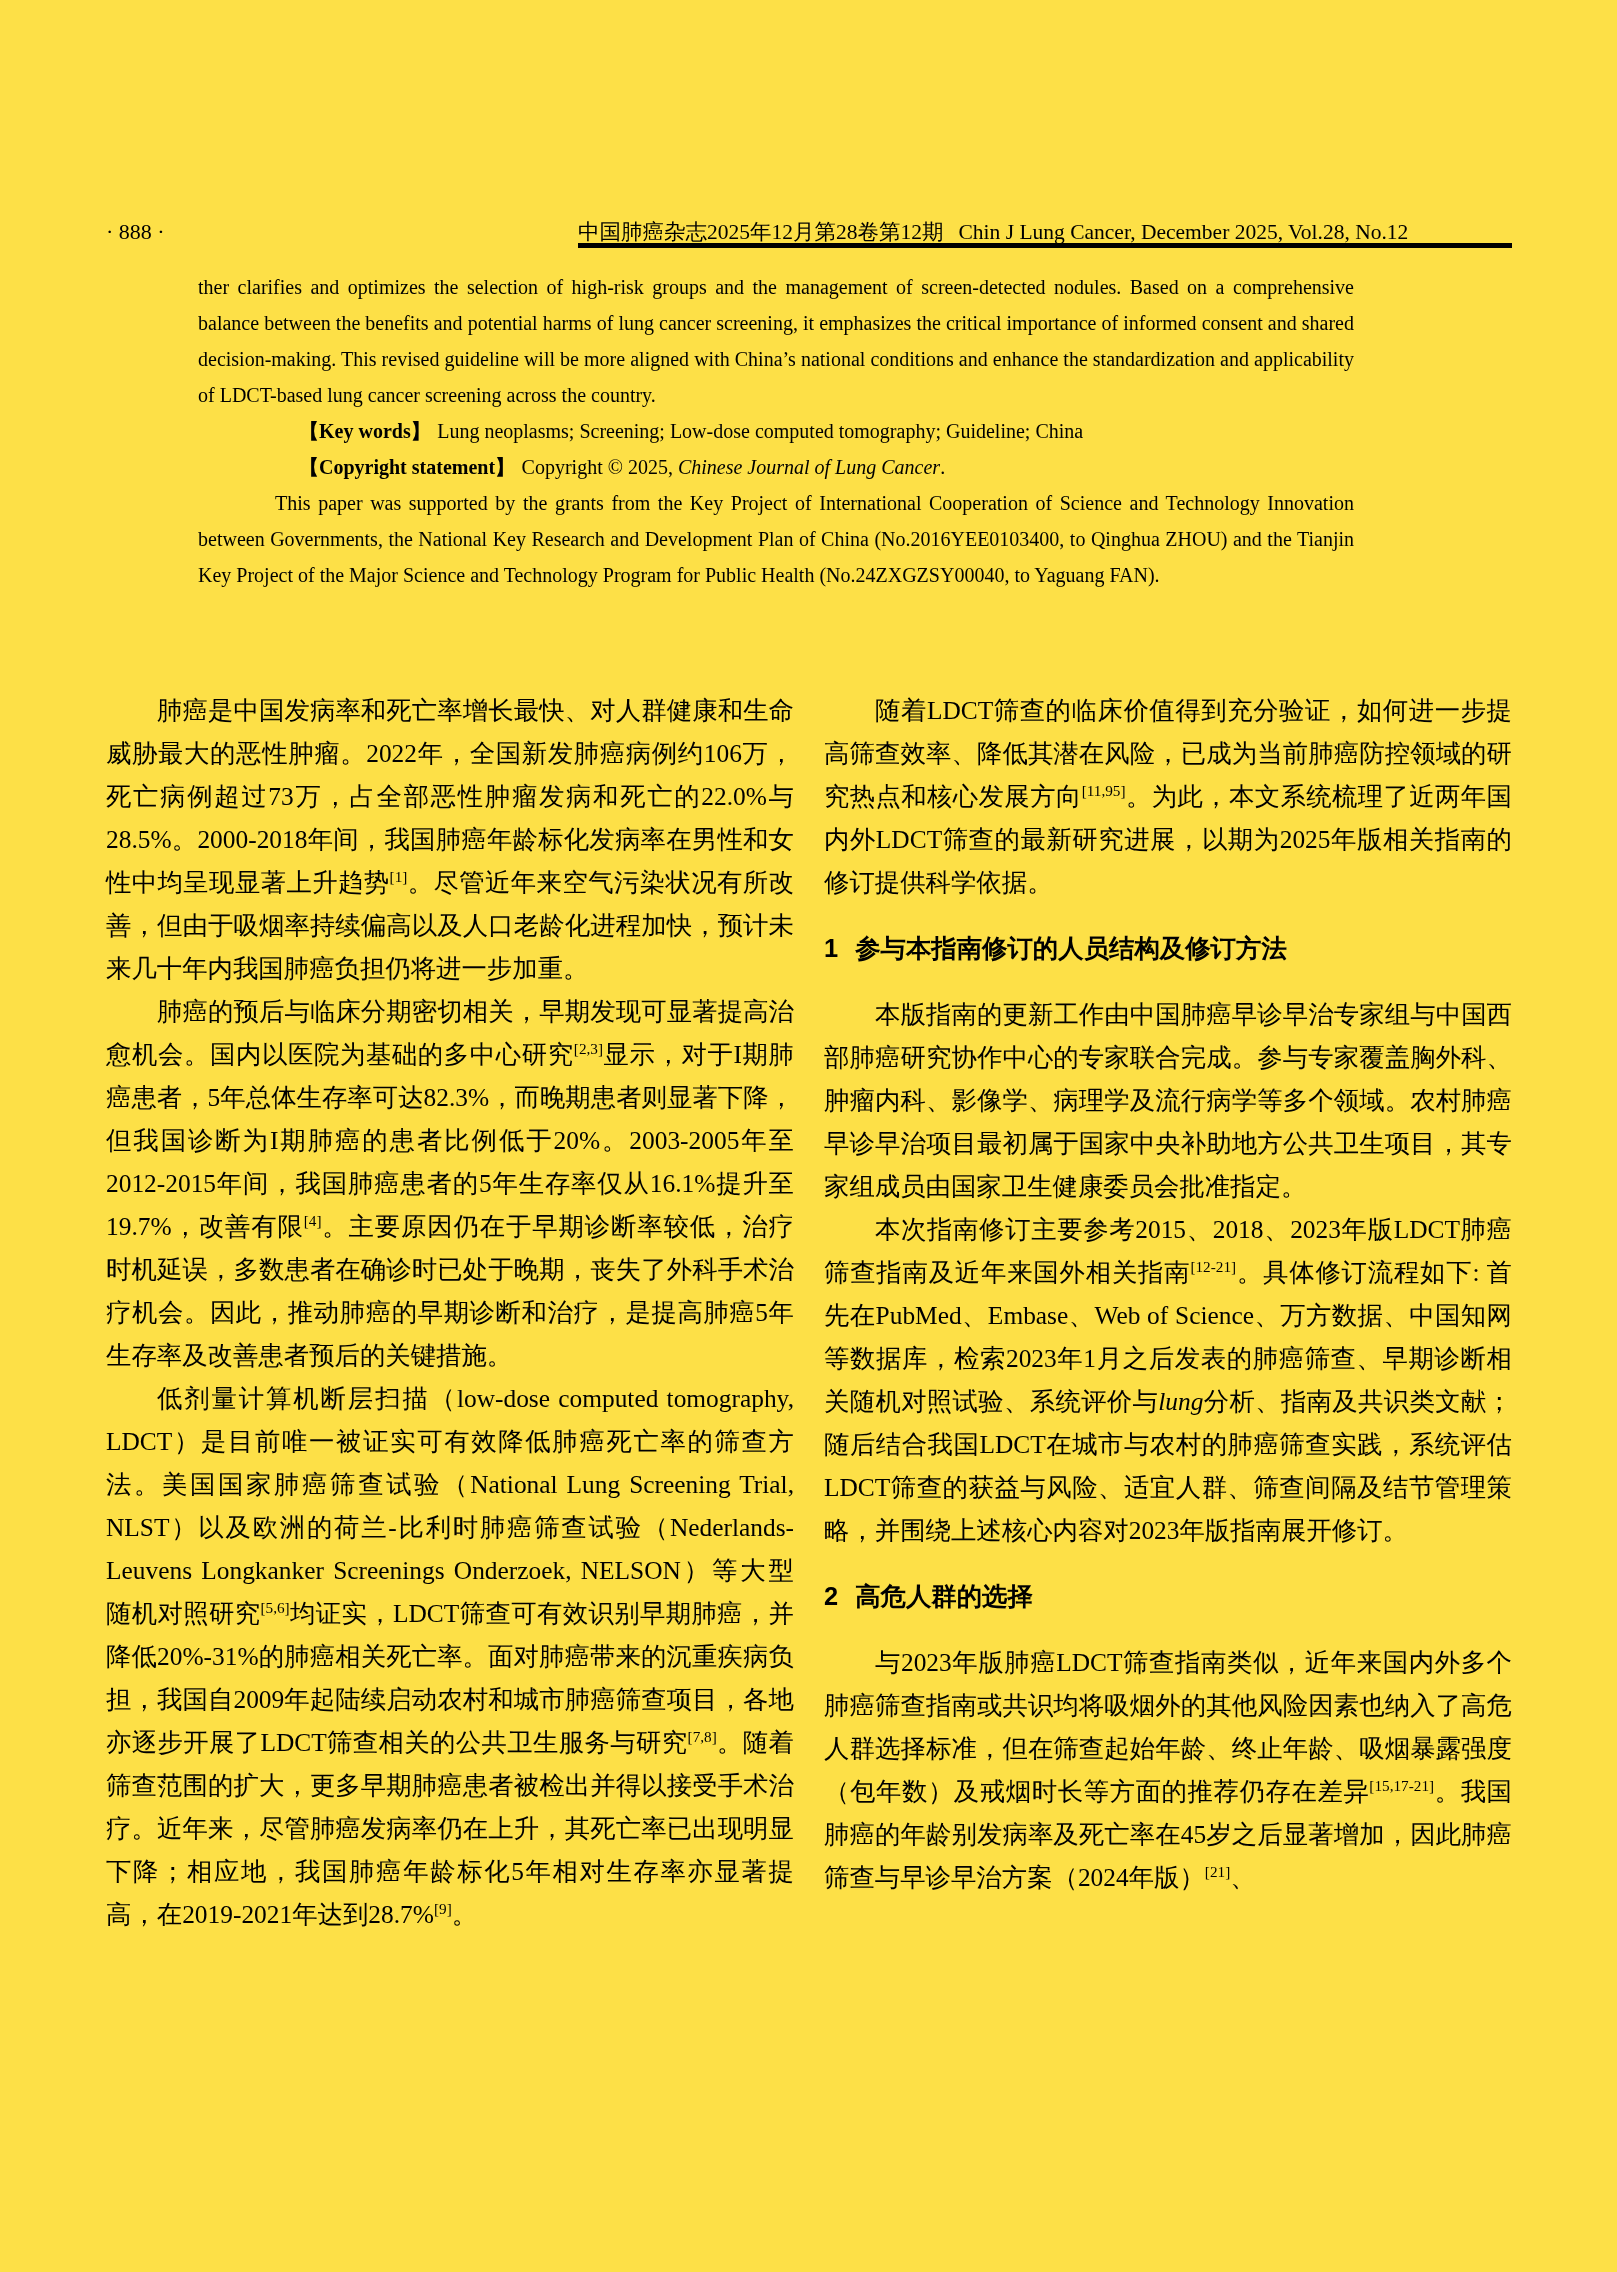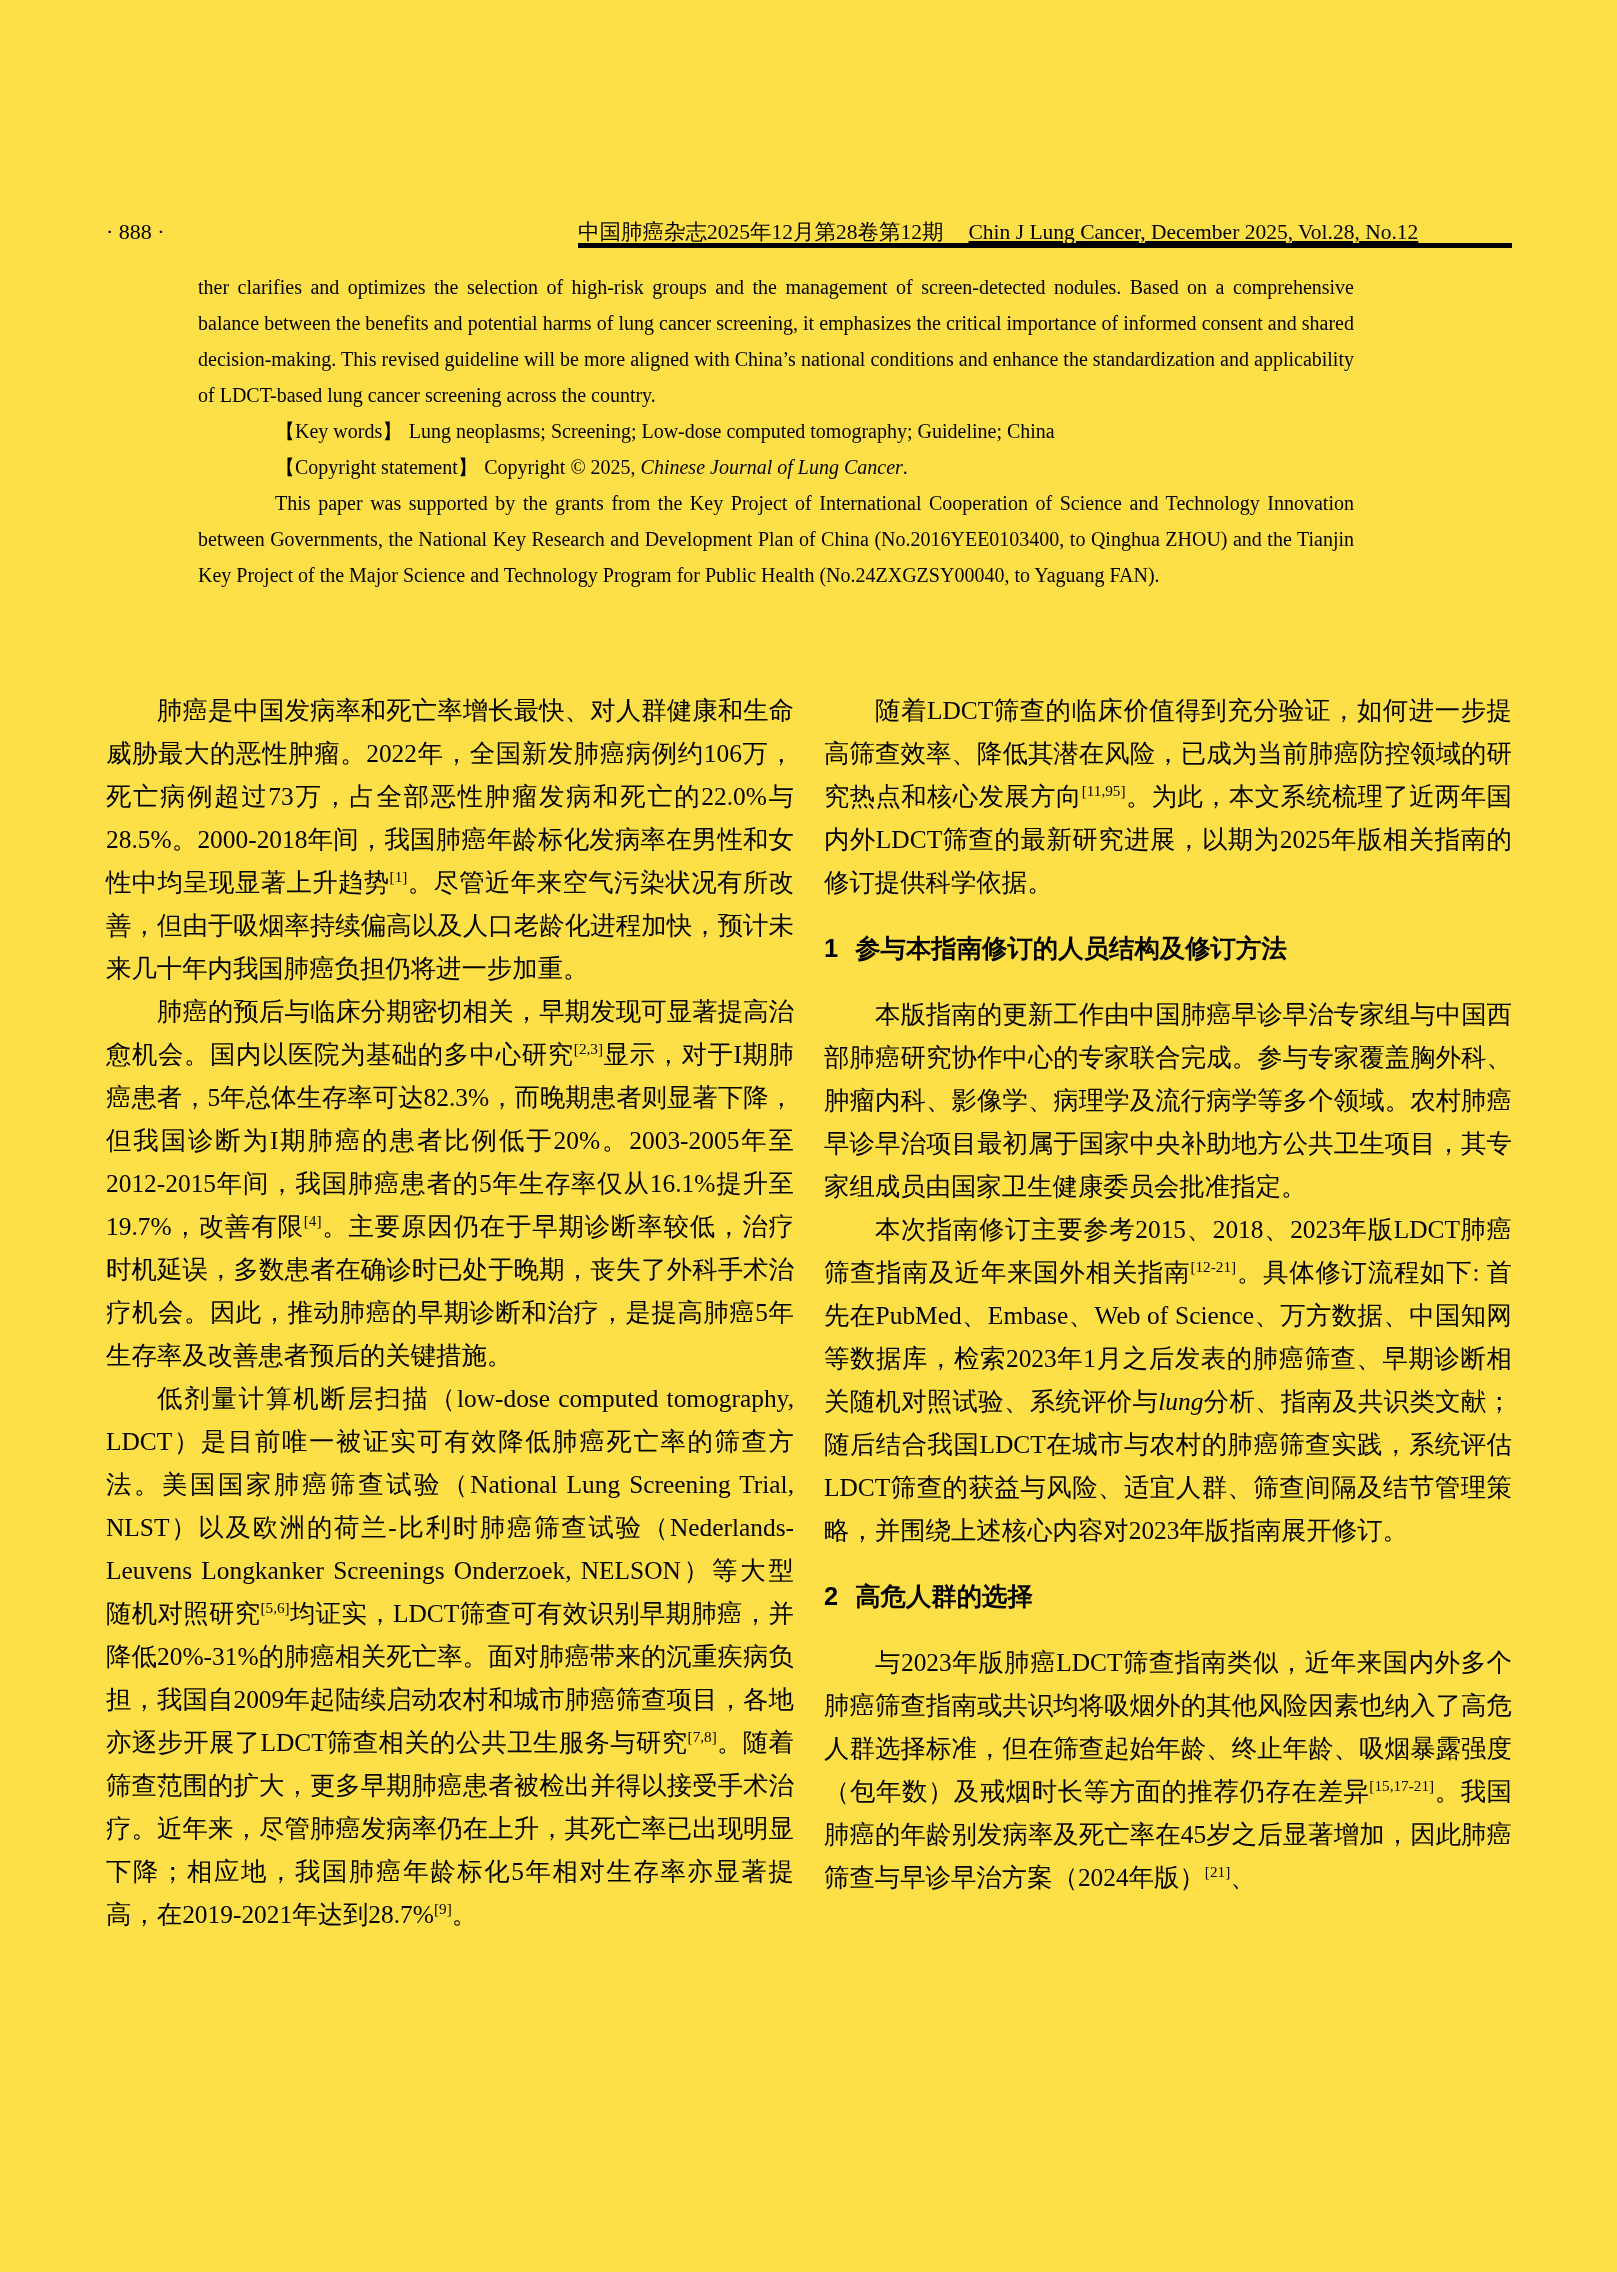--- a/index.html
+++ b/index.html
@@ -28,22 +28,21 @@
   }
   .journal-info {
     position: absolute;
     left: 578px;
     top: 219px;
     font-size: 21.5px;
     line-height: 26px;
     white-space: nowrap;
   }
   .journal-info .en {
-    margin-left: 25px;
-    text-decoration: underline;
+    margin-left: 15px;
   }
   .header-rule {
     position: absolute;
     left: 578px;
     right: 106px;
     top: 243px;
     height: 4.6px;
     background: #000000;
   }
 
@@ -53,22 +52,23 @@
     left: 198px;
     top: 269px;
     width: 1156px;
     font-size: 20px;
     line-height: 36px;
     text-align: justify;
   }
   .abstract p { margin: 0; }
   .abs-indent { text-indent: 77px; }
   .abs-label {
-    font-weight: normal;
+    font-weight: bold;
     margin-right: 6.5px;
+    margin-left: 24px;
   }
 
   
   .col {
     position: absolute;
     top: 689px;
     width: 688px;
     font-size: 25.4px;
     line-height: 43px;
     text-align: justify;

